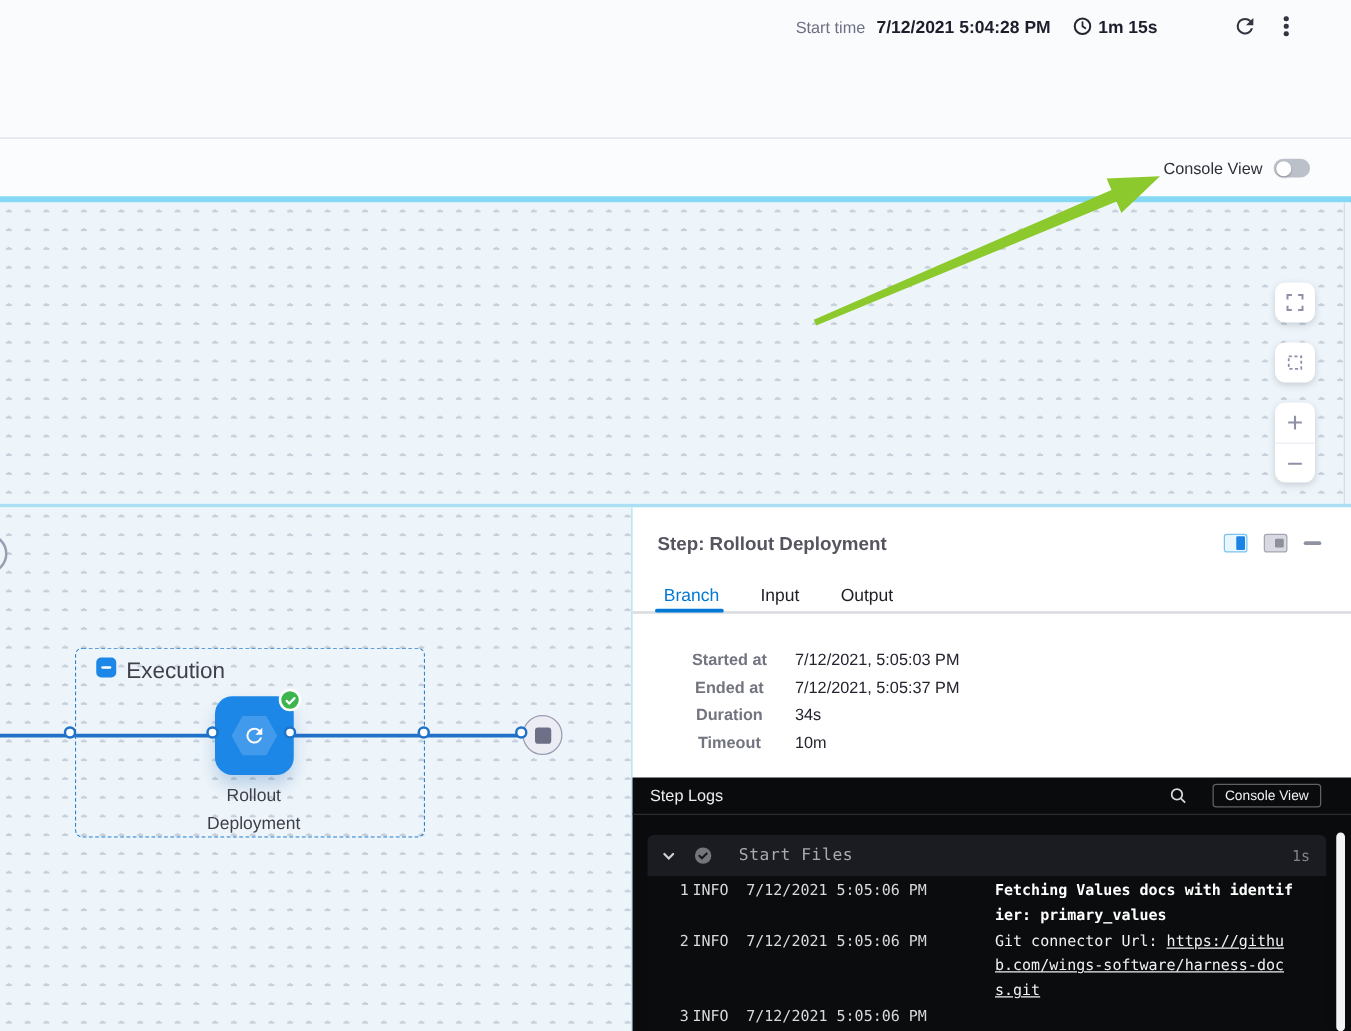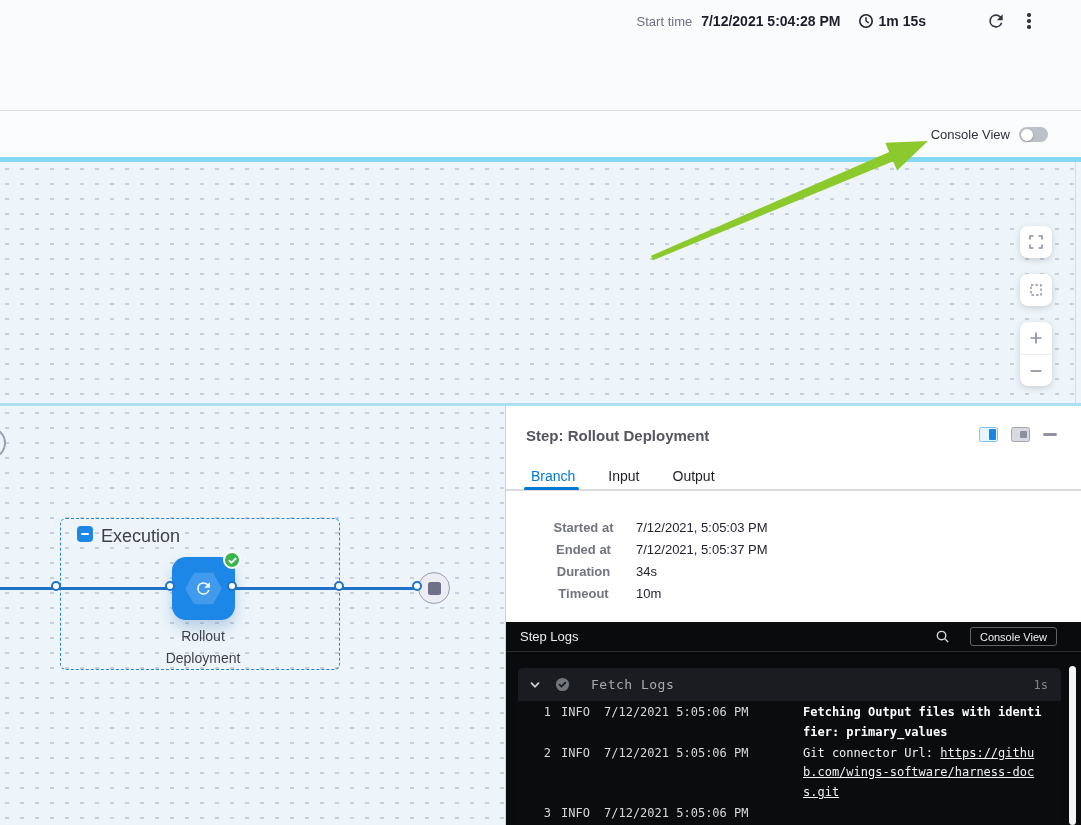--- a/index.html
+++ b/index.html
@@ -95,21 +95,21 @@
   .log-section { position:absolute; left:12px; top:46px; width:543px; }
   .sec-header { height:33px; background:#1a1c22; border-radius:5px 5px 0 0; display:flex; align-items:center; cursor:pointer;
     font-family:"DejaVu Sans Mono", monospace; }
   .sec-chevron { margin-left:11px; display:flex; cursor:pointer; }
   .sec-check { margin-left:14px; display:flex; }
   .sec-name { margin-left:21px; font-size:13px; color:#a9abb2; letter-spacing:.5px; }
   .sec-duration { margin-left:auto; margin-right:13px; font-size:12px; color:#808289; }
   .sec-body { background:#0b0c0e; padding-top:2px; font-family:"DejaVu Sans Mono", monospace; font-size:12px; }
   .log-row { display:flex; line-height:19.8px; margin-bottom:1px; color:#d8d9dc; }
   .c-num { width:33px; text-align:right; flex:none; }
-  .c-level { margin-left:10px; width:34px; flex:none; }
+  .c-level { margin-left:3px; width:34px; flex:none; }
   .c-time { margin-left:9px; width:148px; flex:none; }
   .c-msg { margin-left:51px; width:240px; flex:none; word-break:break-all; color:#f0f1f2; }
   .c-msg.bold { font-weight:bold; color:#fff; }
   .log-link { text-decoration:underline; color:#f0f1f2; word-break:break-all; cursor:pointer; }
   .scrollbar { position:absolute; right:5px; top:44px; bottom:0; width:7px; background:#f4f4f5; border-radius:4px; cursor:pointer; }
 </style>
 </head>
 <body>
 
 <div class="screen">
@@ -298,29 +298,29 @@
             <svg width="12" height="12" viewBox="0 0 12 12" fill="none" stroke="#cdd0d6" stroke-width="1.8" stroke-linecap="round">
                 <path d="M2.5 4.2L6 7.8 9.5 4.2"></path>
               </svg>
           </span>
           <span class="sec-check">
             <svg width="15" height="15" viewBox="0 0 16 16">
                 <circle cx="8" cy="8" r="7" fill="#73757c"></circle>
                 <path d="M4.8 8.2l2.1 2.1 4.2-4.2" stroke="#16181d" stroke-width="1.8" fill="none" stroke-linecap="round"></path>
               </svg>
           </span>
-          <span class="sec-name">Fetch Logs</span>
+          <span class="sec-name">Start Files</span>
           <span class="sec-duration">1s</span>
         </div>
         <div class="sec-body">
           <div class="log-row">
             <span class="c-num">1</span>
             <span class="c-level">INFO</span>
             <span class="c-time">7/12/2021 5:05:06 PM</span>
-            <span class="c-msg bold">Fetching Output files with identifier: primary_values</span>
+            <span class="c-msg bold">Fetching Values docs with identifier: primary_values</span>
           </div>
           <div class="log-row">
             <span class="c-num">2</span>
             <span class="c-level">INFO</span>
             <span class="c-time">7/12/2021 5:05:06 PM</span>
             <span class="c-msg"><span>Git connector Url: </span><span class="log-link">https://github.com/wings-software/harness-docs.git</span></span>
           </div>
           <div class="log-row">
             <span class="c-num">3</span>
             <span class="c-level">INFO</span>

